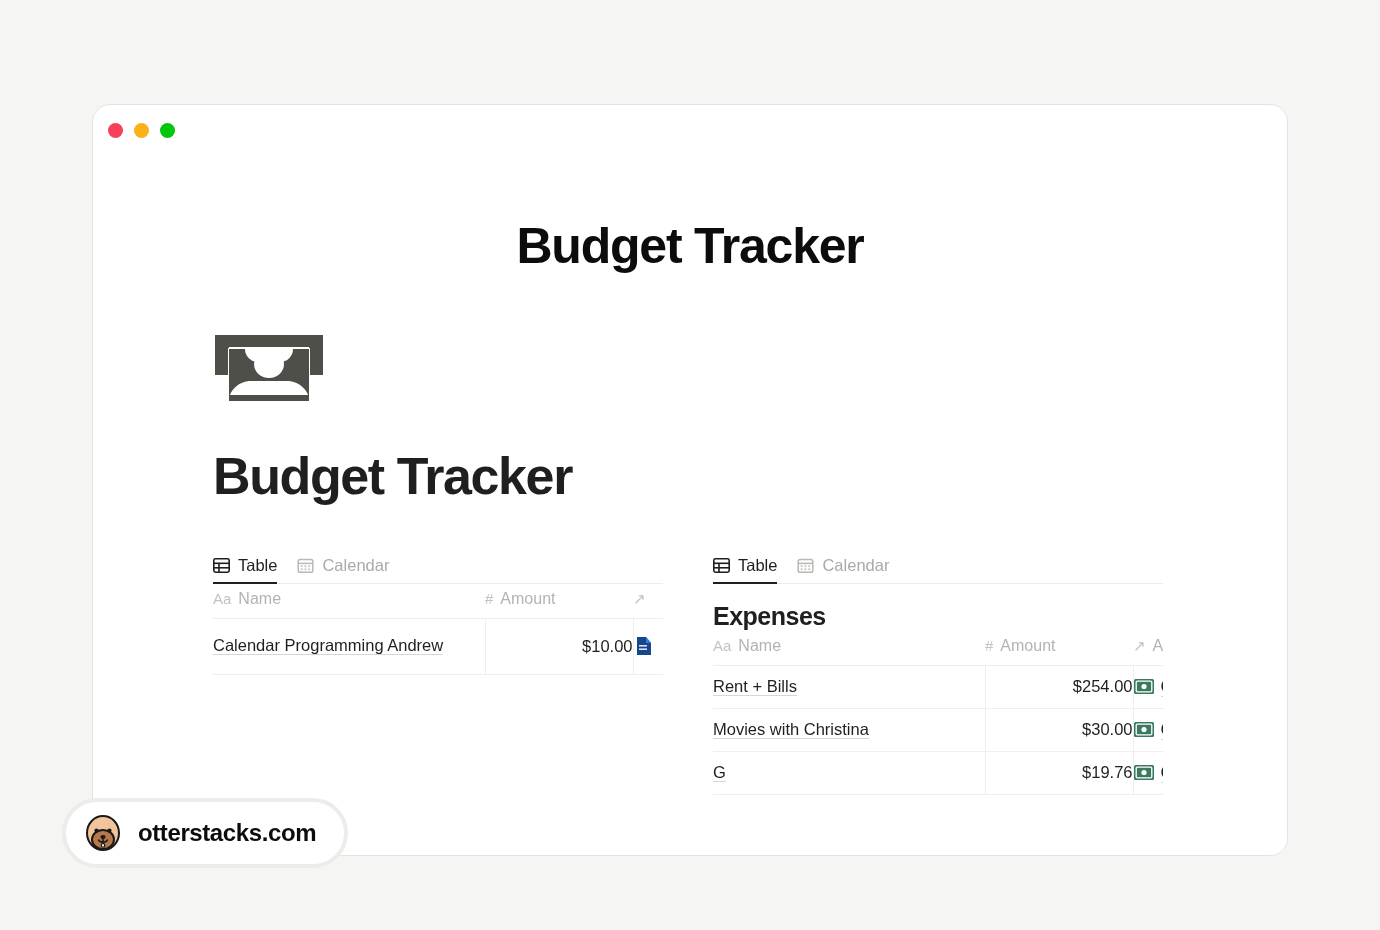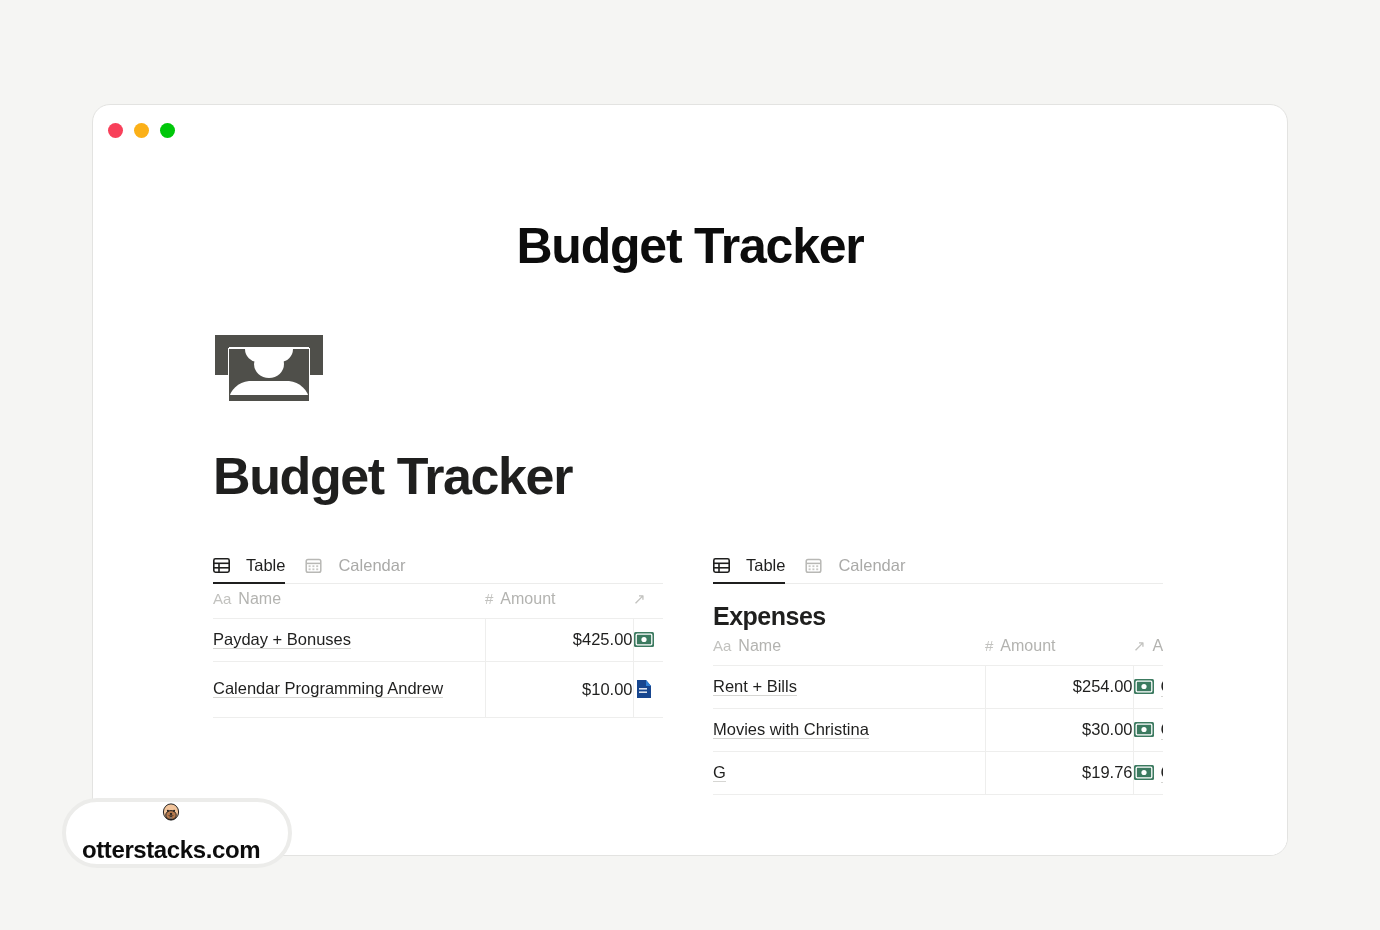--- a/index.html
+++ b/index.html
@@ -92,21 +92,21 @@
   .view-tabs {
     display: flex;
     align-items: flex-end;
     gap: 20px;
     border-bottom: 1px solid #ececeb;
     height: 36px;
   }
   .view-tab {
     display: flex;
     align-items: center;
-    gap: 16px;
+    gap: 8px;
     font-size: 16.5px;
     color: #aaaaa8;
     padding-bottom: 8px;
     position: relative;
     cursor: pointer;
   }
   .view-tab.active { color: #1f1f1e; font-weight: 500; }
   .view-tab.active::after {
     content: "";
     position: absolute;
@@ -213,21 +213,20 @@
     left: 62px;
     top: 798px;
     height: 70px;
     display: flex;
     align-items: center;
     gap: 14px;
     padding: 0 28px 0 16px;
     background: #ffffff;
     border: 4px solid #ececea;
     border-radius: 999px;
-    flex-direction: column;
   }
   .badge-text {
     font-size: 24px;
     font-weight: 700;
     letter-spacing: -0.4px;
     color: #0c0c0c;
   }
 </style>
 </head>
 <body>
@@ -311,36 +310,20 @@
               </th>
               <th>
                 <div class="th-inner">
                   <span class="th-glyph">↗</span>
                   <span></span>
                 </div>
               </th>
             </tr>
           </thead>
           <tbody>
-            <tr>
-              <td class="cell-name">
-                <span>Payday + Bonuses</span>
-              </td>
-              <td class="cell-amount">$425.00</td>
-              <td class="cell-acct">
-                <div class="acct-chip">
-                  <svg width="20" height="15" viewBox="0 0 20 15">
-                    <rect x="0" y="0" width="20" height="15" rx="1.5" fill="#3c7a60"></rect>
-                    <rect x="2.2" y="2.2" width="15.6" height="10.6" rx="1" fill="none" stroke="#ffffff" stroke-width="1.3"></rect>
-                    <circle cx="10" cy="7.5" r="2.6" fill="#ffffff"></circle>
-                  </svg>
-                  <span class="lbl"></span>
-                </div>
-              </td>
-            </tr>
             <tr class="tall">
               <td class="cell-name">
                 <span>Calendar Programming Andrew</span>
               </td>
               <td class="cell-amount">$10.00</td>
               <td class="cell-acct">
                 <div class="acct-chip">
                   <svg width="20" height="20" viewBox="0 0 20 20">
                     <path d="M3 1 h9 l5 6 v12 h-14 z" fill="#17468f"></path>
                     <path d="M12 1 l5 6 h-5 z" fill="#2f7fd4"></path>

